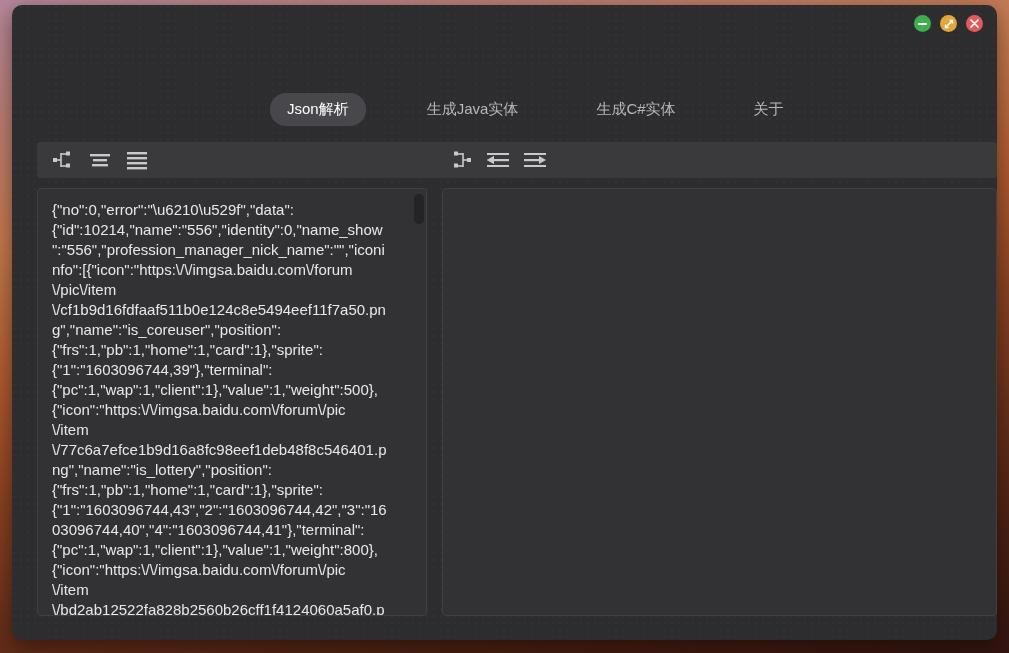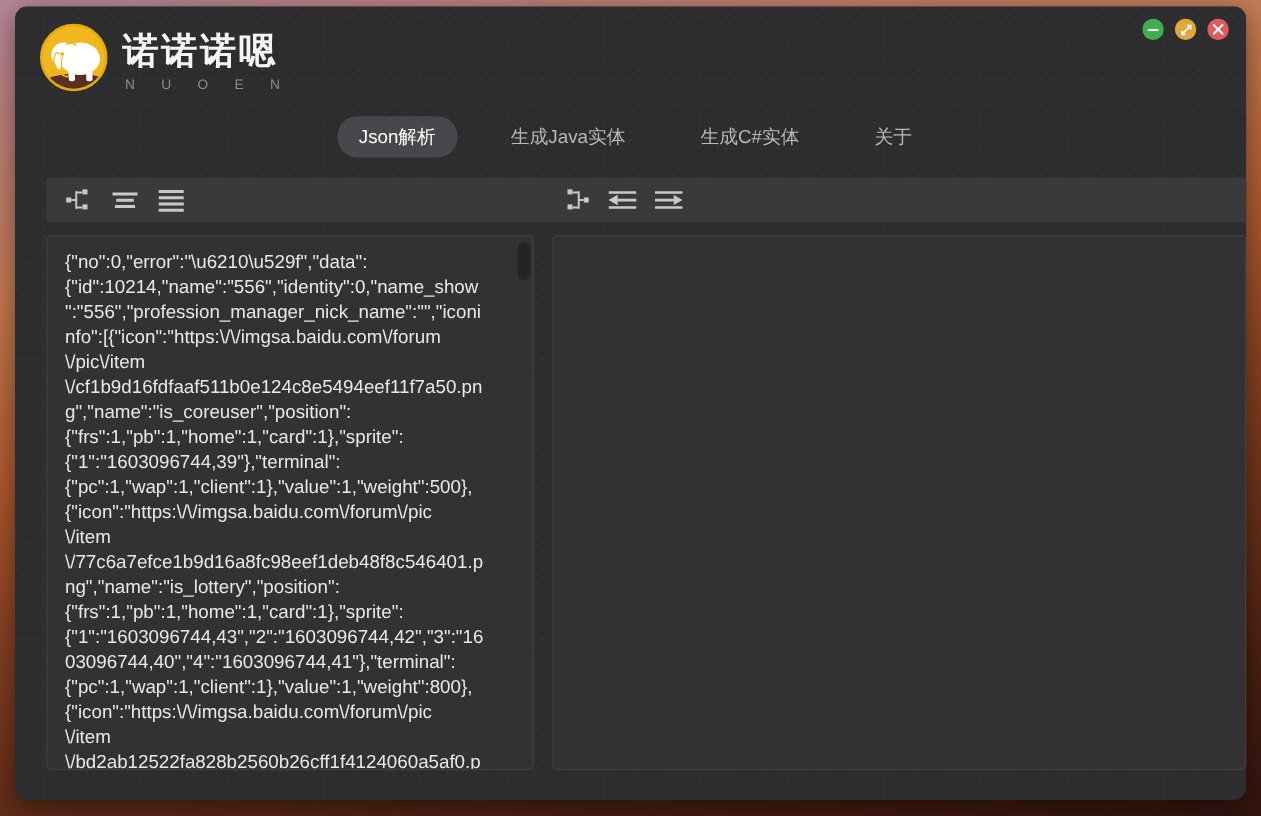--- a/index.html
+++ b/index.html
@@ -37,21 +37,21 @@
   .app-sub { color: #8b8b90; font-size: 11px; letter-spacing: 9px; margin-top: 5px; margin-left: 2px; }
   .controls { position: absolute; right: 14px; top: 10px; display: flex; gap: 9px; }
   .ctl {
     width: 17px; height: 17px; border-radius: 50%;
     display: flex; align-items: center; justify-content: center; cursor: pointer;
   }
   .ctl-min { background: #3fae4e; }
   .ctl-max { background: #e2a63b; }
   .ctl-close { background: #e05c5c; }
   
-  .tabbar { position: absolute; left: 258px; top: 88px; display: flex; align-items: center; gap: 26px; }
+  .tabbar { position: absolute; left: 258px; top: 88px; display: flex; align-items: center; gap: 44px; }
   .tab {
     color: #b8b8bb; font-size: 15px; padding: 7px 17px; cursor: pointer; white-space: nowrap;
   }
   .tab.active { background: #48484c; color: #ffffff; border-radius: 16px; }
   
   .toolbar {
     position: absolute; left: 25px; top: 137px; width: 960px; height: 36px;
     background: #3a3a3d; border-radius: 3px; display: flex; align-items: center;
   }
   .toolgroup { display: flex; align-items: center; gap: 13px; }
@@ -80,40 +80,20 @@
   .vthumb {
     position: absolute; left: 0; top: 3px; width: 10px; height: 30px;
     background: #242427; border-radius: 5px; cursor: grab;
   }
 </style>
 </head>
 <body>
 
 <div class="window">
 
-  <div class="logo-wrap">
-    <div class="logo-circle">
-      <div class="logo-ground"></div>
-      <svg class="logo-elephant" width="44" height="40" viewBox="0 0 44 40">
-
-        <ellipse cx="25" cy="19" rx="16" ry="13" fill="#ffffff"></ellipse>
-        <circle cx="12" cy="16" r="10" fill="#ffffff"></circle>
-        <path d="M6 14 q-4 6 0 12 q3 4 7 2 q-3 -1 -3 -5 l1 -7 z" fill="#ffffff" stroke="#f2b71e" stroke-width="1"></path>
-        <path d="M10 26 q-1 6 3 7 q3 1 4 -2 q-3 0 -3 -3" fill="none" stroke="#f2b71e" stroke-width="1.4"></path>
-        <rect x="16" y="28" width="5" height="9" rx="2" fill="#ffffff"></rect>
-        <rect x="30" y="28" width="5" height="9" rx="2" fill="#ffffff"></rect>
-        <circle cx="11" cy="15" r="1.4" fill="#f2b71e"></circle>
-        <path d="M14 8 q5 -4 8 1" fill="none" stroke="#f2b71e" stroke-width="1.2"></path>
-      </svg>
-    </div>
-    <div class="logo-text">
-      <div class="app-title">诺诺诺嗯</div>
-      <div class="app-sub">N U O E N</div>
-    </div>
-  </div>
 
   <div class="controls">
     <div class="ctl ctl-min">
       <svg width="9" height="2" viewBox="0 0 9 2">
           <rect width="9" height="2" rx="1" fill="#fff"></rect>
         </svg>
     </div>
     <div class="ctl ctl-max">
       <svg width="10" height="10" viewBox="0 0 10 10">
         <line x1="2" y1="8" x2="8" y2="2" stroke="#fff" stroke-width="1.4"></line>

